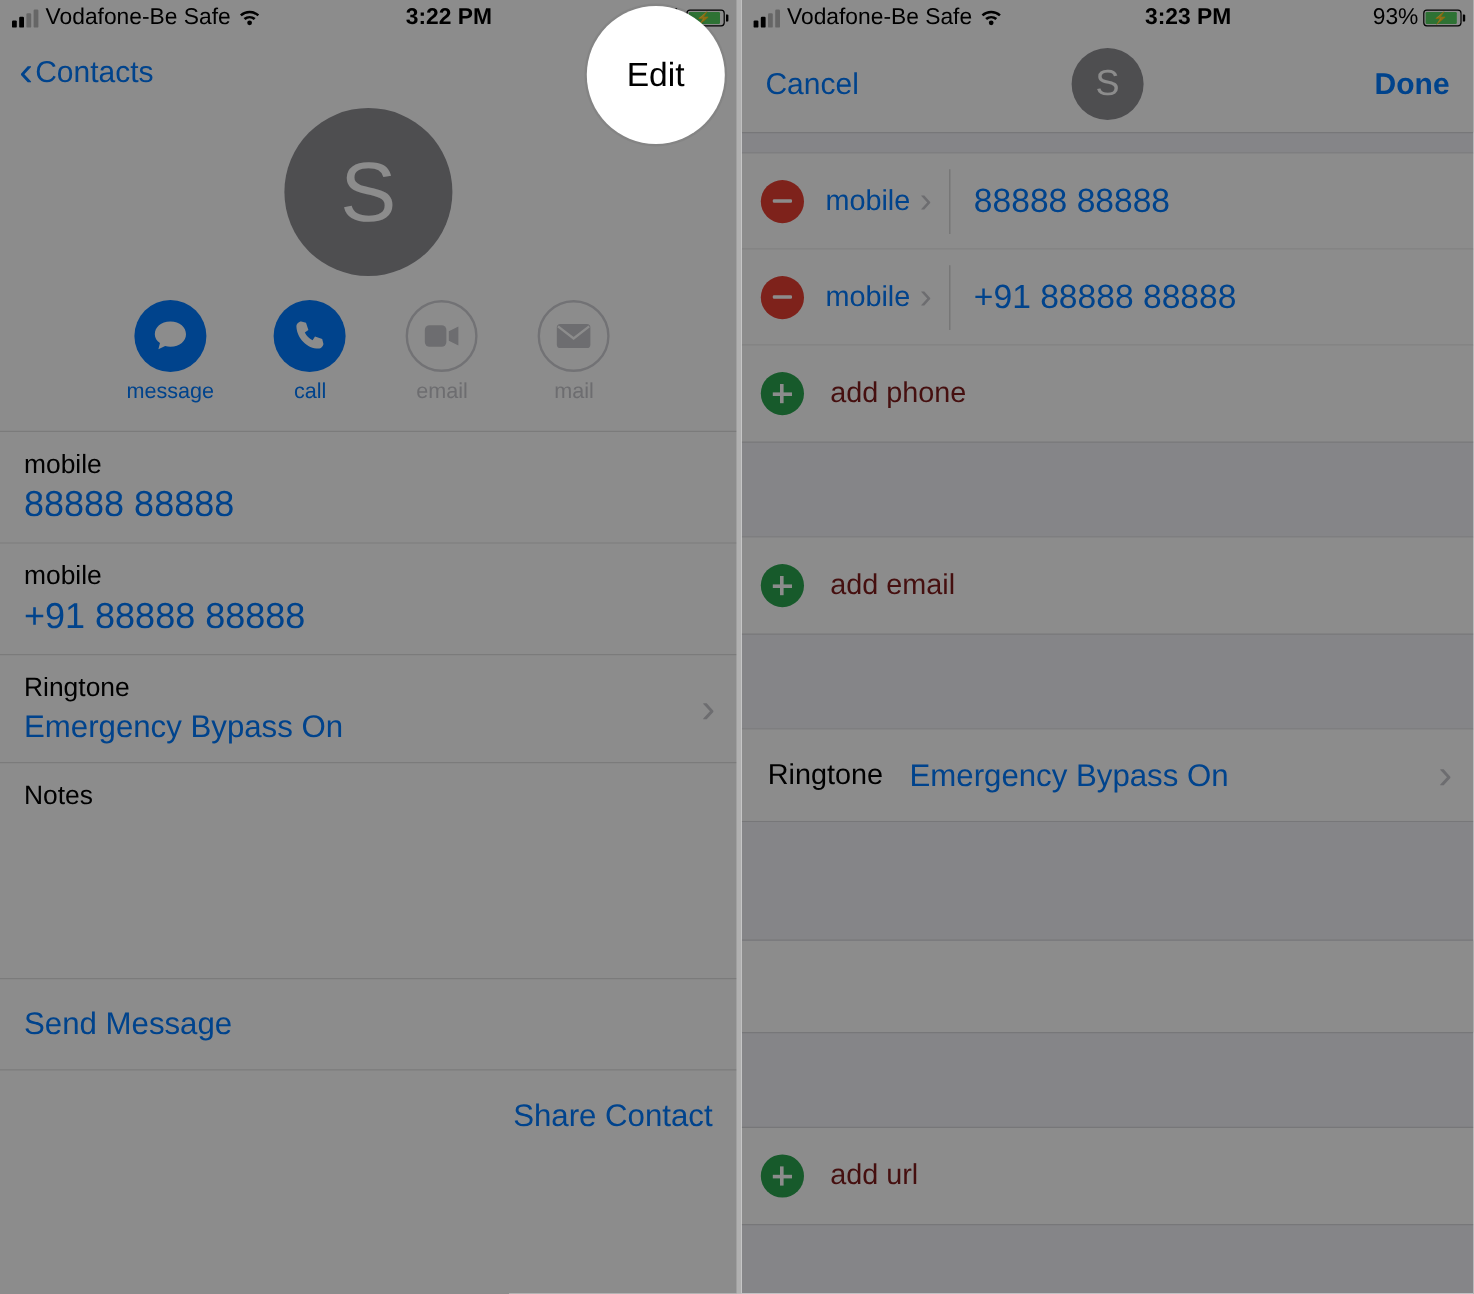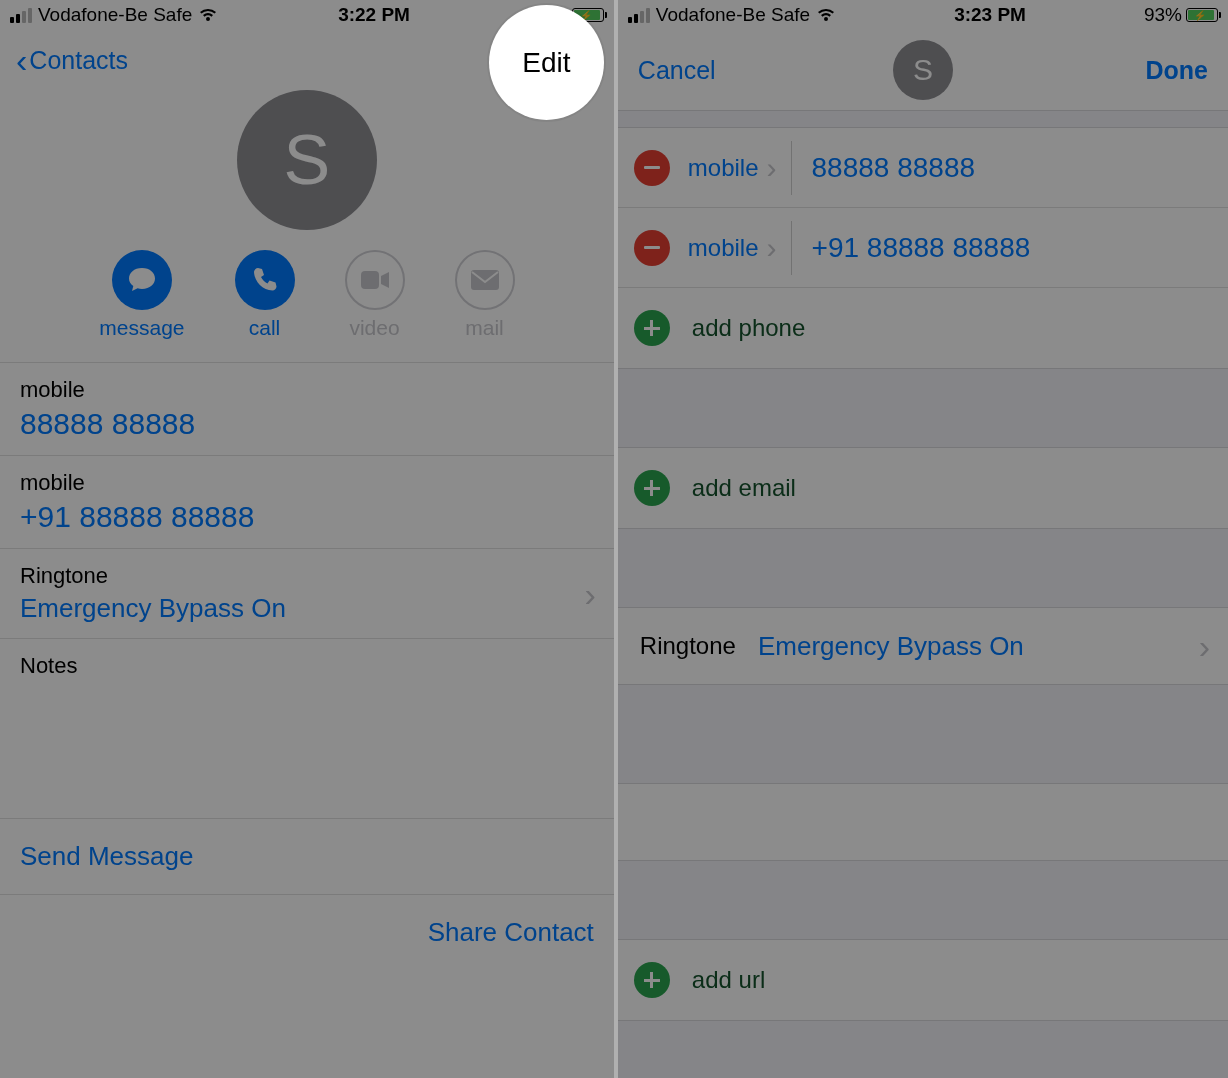--- a/index.html
+++ b/index.html
@@ -32,21 +32,21 @@
 
 .profile { display:flex; flex-direction:column; align-items:center; margin-top:0px; }
 .avatar { width:140px; height:140px; border-radius:50%; background:#8e8e93; color:#fff; display:flex; align-items:center; justify-content:center; font-size:70px; font-weight:400; }
 .pname { font-size:45px; margin-top:14px; font-weight:400; color:#000; }
 
 .actions { display:flex; justify-content:center; gap:50px; margin-top:20px; padding-bottom:22px; border-bottom:1px solid rgba(0,0,0,.12); }
 .act { display:flex; flex-direction:column; align-items:center; gap:6px; }
 .circ { width:60px; height:60px; border-radius:50%; display:flex; align-items:center; justify-content:center; }
 .circ.on { background:#007aff; color:#fff; }
 .circ.off { border:2px solid #d0d0d5; color:#c7c7cc; }
-.alab { font-size:21px; color:#007aff; }
+.alab { font-size:18px; color:#007aff; }
 .alab.off { color:#c7c7cc; }
 
 .row { padding:14px 20px; border-bottom:1px solid rgba(0,0,0,.12); }
 .row .lbl { font-size:22px; color:#000; }
 .row .val { font-size:30px; color:#007aff; margin-top:4px; }
 .row.arrow { position:relative; }
 .row.arrow:after { content:"›"; position:absolute; right:18px; top:50%; transform:translateY(-50%); font-size:34px; color:#c7c7cc; }
 .row.notes { height:180px; }
 .row.link { padding:22px 20px; font-size:26px; color:#007aff; }
 
@@ -63,21 +63,21 @@
 .erow.last { border-bottom:none; }
 .minus { width:36px; height:36px; border-radius:50%; background:#e63e32; display:flex; align-items:center; justify-content:center; flex-shrink:0; }
 .minus:before { content:""; width:16px; height:3px; background:#fff; border-radius:1px; }
 .plus { width:36px; height:36px; border-radius:50%; background:#2aa44f; display:flex; align-items:center; justify-content:center; flex-shrink:0; position:relative; }
 .plus:before { content:""; width:16px; height:3px; background:#fff; position:absolute; }
 .plus:after { content:""; width:3px; height:16px; background:#fff; position:absolute; }
 .typelbl { font-size:24px; color:#007aff; margin-left:18px; }
 .tchev { font-size:30px; color:#c7c7cc; margin-left:8px; }
 .sep { width:1px; height:54px; background:#d0d0d0; margin-left:14px; }
 .pnum { font-size:28px; color:#007aff; margin-left:20px; }
-.addlbl { font-size:24px; color:#14532d; margin-left:22px; }
+.addlbl { font-size:24px; color:#7f1d1d; margin-left:22px; }
 
 .kv { display:flex; align-items:center; height:76px; padding:0 22px; background:#fff; position:relative; }
 .kv .k { font-size:24px; color:#000; }
 .kv .v { font-size:26px; color:#007aff; margin-left:22px; }
 .kv:after { content:"›"; position:absolute; right:18px; font-size:34px; color:#c7c7cc; }
 
 .highlight { position:absolute; left:0; right:0; background:#fff; z-index:20; }
 
 .ico { display:block; }
 </style>
@@ -139,21 +139,21 @@
       </div>
       <span class="alab">call</span>
     </div>
     <div class="act">
       <div class="circ off">
         <svg width="30" height="20" viewBox="0 0 30 20" fill="#c7c7cc">
             <rect x="1" y="1" width="18" height="18" rx="4"></rect>
             <path d="M21 6l8-4v16l-8-4z"></path>
           </svg>
       </div>
-      <span class="alab off">video</span>
+      <span class="alab off">email</span>
     </div>
     <div class="act">
       <div class="circ off">
         <svg width="30" height="22" viewBox="0 0 30 22" fill="#c7c7cc">
             <rect x="1" y="1" width="28" height="20" rx="3"></rect>
             <path d="M2 3l13 10L28 3" fill="none" stroke="#fff" stroke-width="2"></path>
           </svg>
       </div>
       <span class="alab off">mail</span>
     </div>

